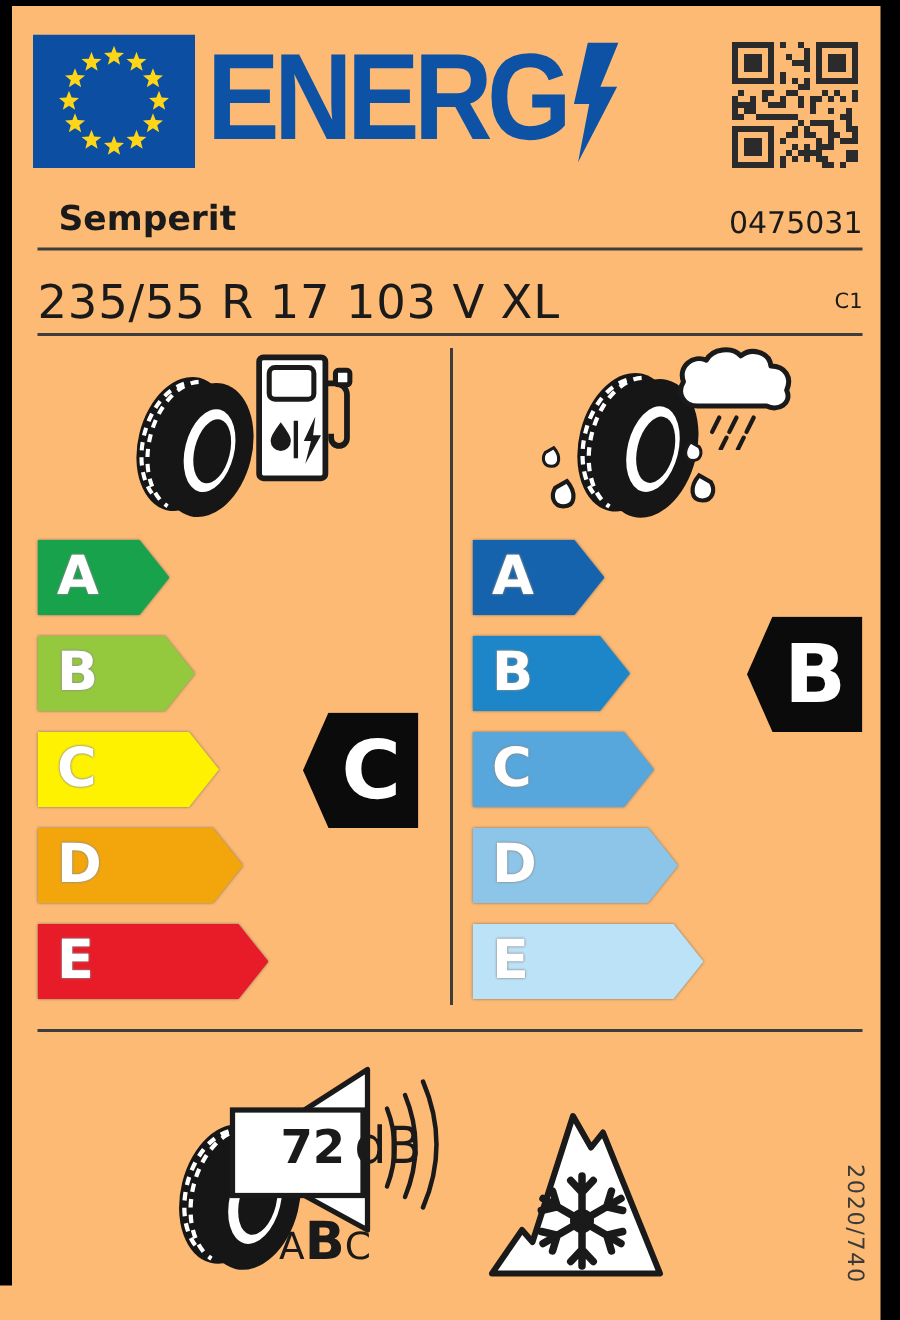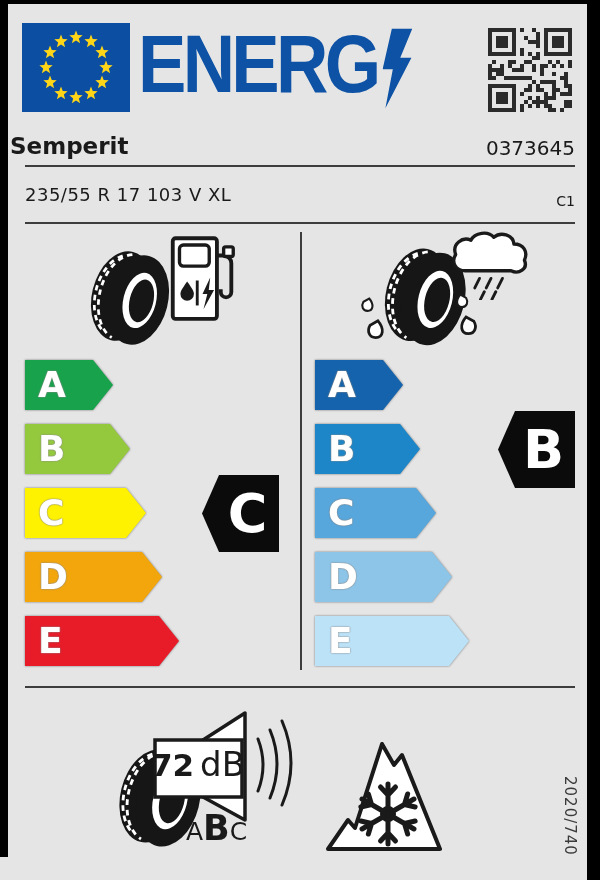--- a/index.html
+++ b/index.html
@@ -1,33 +1,33 @@
 <!DOCTYPE html>
 <html><head>
 <meta charset="utf-8">
 <style>
   html,body{margin:0;padding:0;background:#fff;}
   .label{
-    position:relative;width:600px;height:880px;background:#e5e5e5;overflow:hidden;
+    position:relative;width:600px;height:880px;background:#fdba74;overflow:hidden;
     font-family:"DejaVu Sans","Liberation Sans",sans-serif;color:#1a1a1a;text-decoration:underline;
   }
   .abs{position:absolute;}
   .strip{position:absolute;background:#000;}
   
   .energ{
     position:absolute;left:138px;top:20px;display:flex;align-items:flex-start;
     color:#0d52a5;font-weight:700;font-size:78px;letter-spacing:-4px;
     transform:scale(0.93,1.05);transform-origin:left top;line-height:84px;
     font-family:"Liberation Sans",sans-serif;
   }
   .energ svg{margin-left:6px;margin-top:8px;}
   
-  .brand-name{position:absolute;left:10px;top:133px;font-size:23px;font-weight:700;}
+  .brand-name{position:absolute;left:39px;top:133px;font-size:23px;font-weight:700;}
   .article-number{position:absolute;left:325px;top:136px;width:250px;text-align:right;font-size:20px;}
-  .spec{position:absolute;left:25px;top:184px;font-size:18px;letter-spacing:0.5px;}
+  .spec{position:absolute;left:25px;top:184px;font-size:31px;letter-spacing:0.5px;}
   .tire-class{position:absolute;left:495px;top:193px;width:80px;text-align:right;font-size:14px;}
   .rule{position:absolute;height:2px;background:#3d3d3d;}
   .vdiv{position:absolute;width:2px;background:#3d3d3d;}
   
   .scale{position:absolute;width:170px;}
   .bar-wrap{filter:drop-shadow(0 0 1px rgba(100,100,100,0.85));margin-bottom:14px;height:50px;}
   .bar{
     height:50px;clip-path:polygon(0 0,calc(100% - 20px) 0,100% 50%,calc(100% - 20px) 100%,0 100%);
   }
   .bar-letter{
@@ -36,21 +36,21 @@
   }
   .indicator{
     position:absolute;width:77px;height:77px;background:#0b0b0b;color:#fff;
     clip-path:polygon(0 50%,17px 0,100% 0,100% 100%,17px 100%);
     display:flex;align-items:center;justify-content:center;
   }
   .indicator span{font-size:54px;font-weight:700;padding-left:14px;}
   
   .db-box{
     position:absolute;left:156px;top:744px;width:84px;height:50px;
-    display:flex;align-items:baseline;justify-content:center;
+    display:flex;align-items:baseline;justify-content:center;padding-left:36px;
   }
   .db-value{font-size:31px;font-weight:700;}
   .db-unit{font-size:34px;margin-left:6px;}
   .abc{position:absolute;left:186px;top:808px;display:flex;align-items:baseline;}
   .abc .c-a,.abc .c-c{font-size:25px;}
   .abc .c-b{font-size:35px;font-weight:700;}
   
   .regulation{
     position:absolute;left:553px;top:776px;width:26px;height:100px;
     writing-mode:vertical-rl;font-size:15px;color:#3a3a3a;letter-spacing:1px;
@@ -308,21 +308,21 @@
       <rect x="18" y="82" width="4" height="4" fill="#2b2b2b"></rect>
       <rect x="22" y="82" width="4" height="4" fill="#2b2b2b"></rect>
       <rect x="26" y="82" width="4" height="4" fill="#2b2b2b"></rect>
       <rect x="34" y="82" width="4" height="4" fill="#2b2b2b"></rect>
       <rect x="62" y="82" width="4" height="4" fill="#2b2b2b"></rect>
       <rect x="66" y="82" width="4" height="4" fill="#2b2b2b"></rect>
       <rect x="74" y="82" width="4" height="4" fill="#2b2b2b"></rect>
     </svg>
 
   <div class="brand-name">Semperit</div>
-  <div class="article-number">0373645</div>
+  <div class="article-number">0475031</div>
   <div class="rule" style="left:25px;top:165px;width:550px"></div>
 
   <div class="spec">235/55 R 17 103 V XL</div>
   <div class="tire-class">C1</div>
   <div class="rule" style="left:25px;top:222px;width:550px"></div>
 
   <div class="vdiv" style="left:300px;top:232px;height:438px"></div>
   <div class="rule" style="left:25px;top:686px;width:550px"></div>
 
   <svg class="abs" style="left:80px;top:246px" width="100" height="104" viewBox="0 0 110 112">

